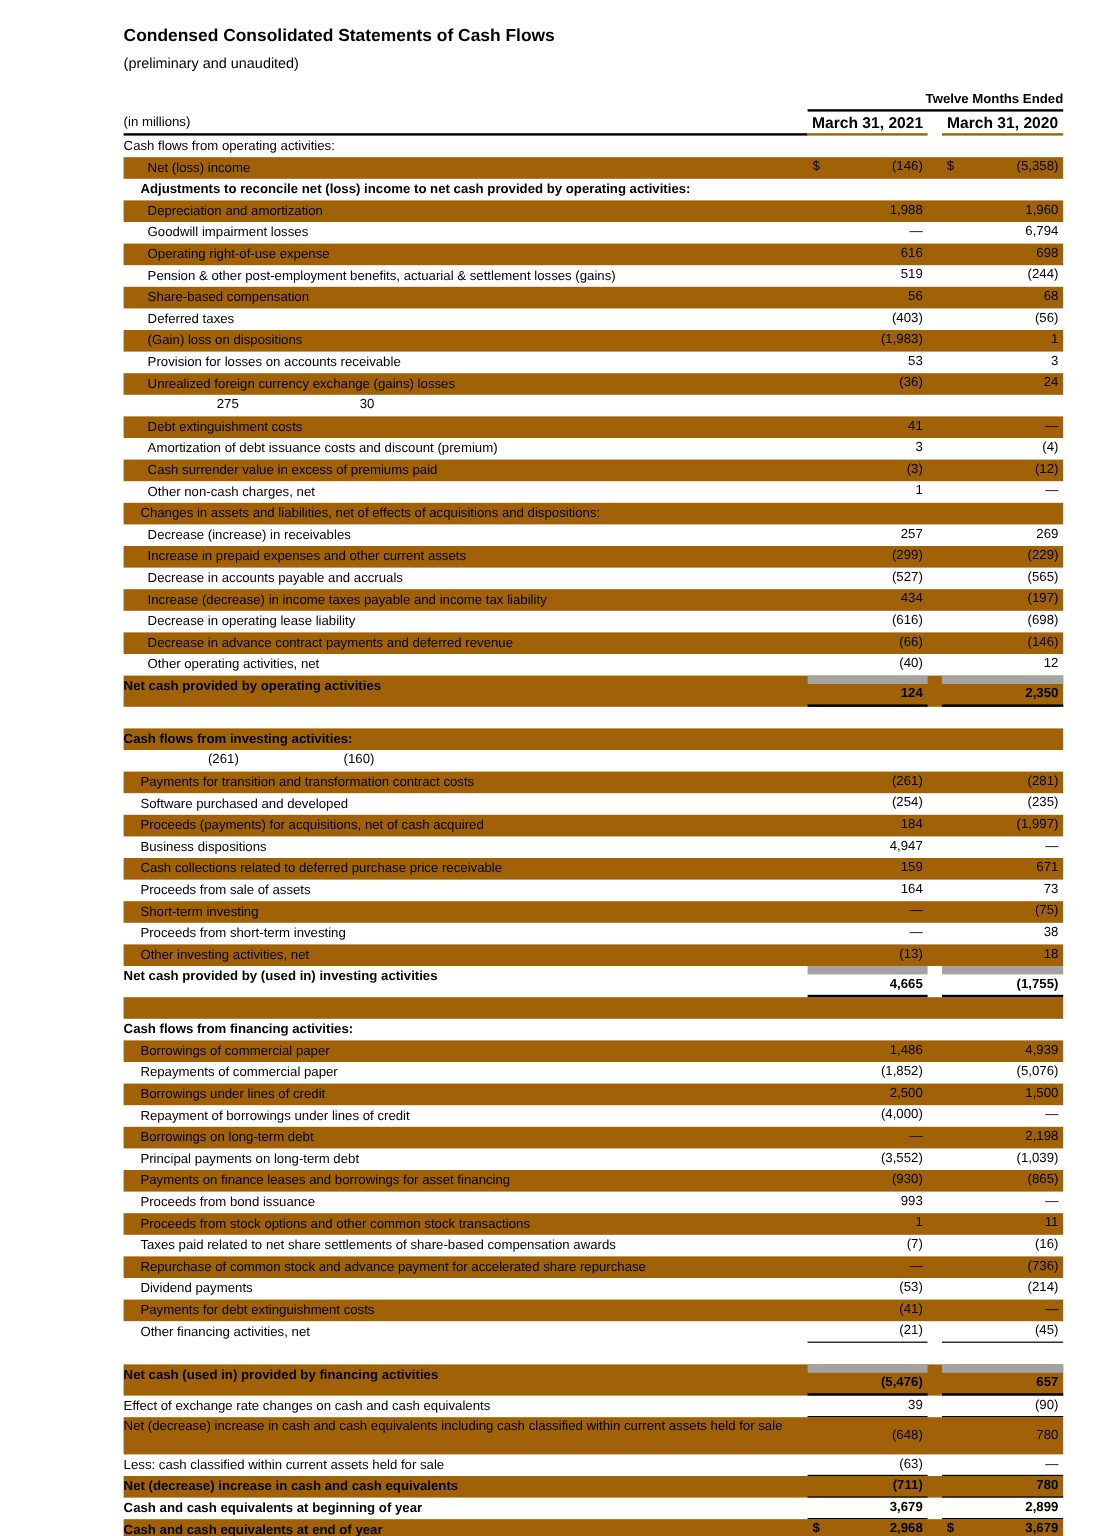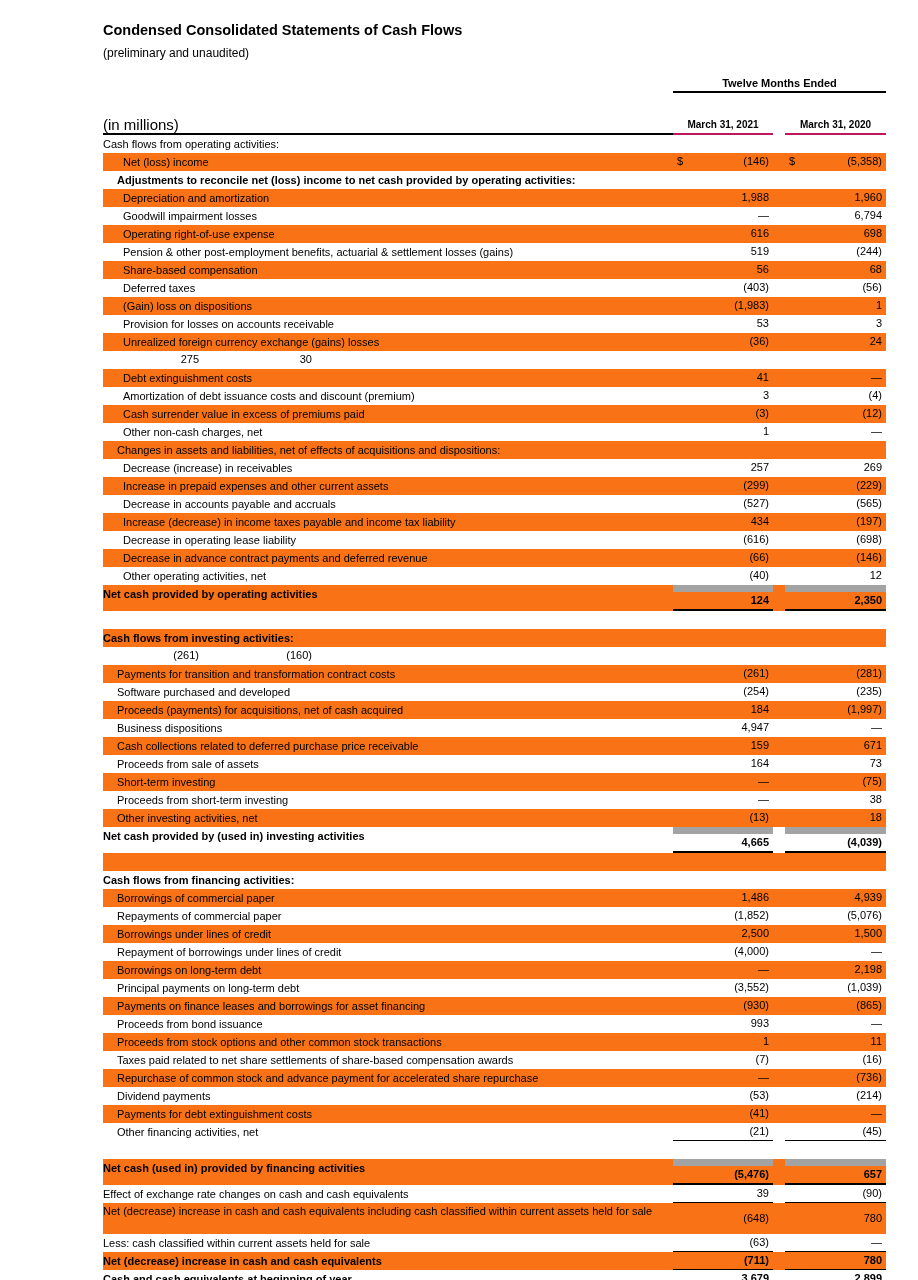--- a/index.html
+++ b/index.html
@@ -12,38 +12,38 @@
   .doc{padding:22px 60px 0 103px;box-sizing:border-box;width:918px;}
   .doc-title{font-size:14.5px;font-weight:bold;margin:0 0 7px 0;line-height:17px;}
   .doc-subtitle{font-size:12px;margin:0;line-height:14px;}
 
   .financial-table{margin-top:16px;width:783px;}
 
   
   .hdr-period-row{display:flex;}
   .hdr-period-spacer{width:570px;}
   .hdr-period{
-    width:213px;text-align:center;font-weight:bold;font-size:11px;
+    width:213px;text-align:right;font-weight:bold;font-size:11px;
     line-height:15px;border-bottom:2px solid #000;box-sizing:border-box;
   }
   .hdr-cols-row{display:flex;align-items:flex-end;margin-top:1px;}
   .hdr-unit{
-    width:570px;font-size:15px;line-height:17px;
-    border-bottom:2.5px solid #000;box-sizing:border-box;margin-top:22px;
+    width:570px;font-size:11px;line-height:17px;
+    border-bottom:2.5px solid #000;box-sizing:border-box;
   }
   .hdr-col{
-    width:100px;text-align:center;font-weight:bold;font-size:10px;line-height:17px;
-    border-bottom:2px solid #be185d;box-sizing:border-box;
+    width:100px;text-align:center;font-weight:bold;font-size:13px;line-height:17px;
+    border-bottom:2px solid #a16207;box-sizing:border-box;
   }
   .hdr-gap{width:12px;}
   .hdr-col.c2{width:101px;}
 
   
   .row{display:flex;min-height:18px;}
-  .row.bg-blue{background:#f97316;}
+  .row.bg-blue{background:#a16207;}
   .cl{
     width:570px;font-size:11px;line-height:18px;box-sizing:border-box;
     white-space:nowrap;overflow:hidden;
   }
   .cl.ind1{padding-left:14px;}
   .cl.ind2{padding-left:20px;}
   .bold{font-weight:bold;}
   .cv{
     width:100px;box-sizing:border-box;font-size:11px;line-height:17px;
     text-align:right;padding:0 4px;position:relative;
@@ -302,21 +302,21 @@
         <div class="row bg-blue">
           <div class="cl ind1">Other investing activities, net</div>
           <div class="cv c1"><span>(13)</span></div>
           <div class="gapcol"></div>
           <div class="cv c2"><span>18</span></div>
         </div>
         <div class="row">
           <div class="cl ind0 bold">Net cash provided by (used in) investing activities</div>
           <div class="cv c1 bold bt bb-thick"><span>4,665</span></div>
           <div class="gapcol"></div>
-          <div class="cv c2 bold bt bb-thick"><span>(4,039)</span></div>
+          <div class="cv c2 bold bt bb-thick"><span>(1,755)</span></div>
         </div>
         <div class="row bg-blue spacer">
           <div class="cl ind0"></div>
           <div class="cv c1"><span></span></div>
           <div class="gapcol"></div>
           <div class="cv c2"><span></span></div>
         </div>
         <div class="row">
           <div class="cl ind0 bold">Cash flows from financing activities:</div>
           <div class="cv c1 bold"><span></span></div>

